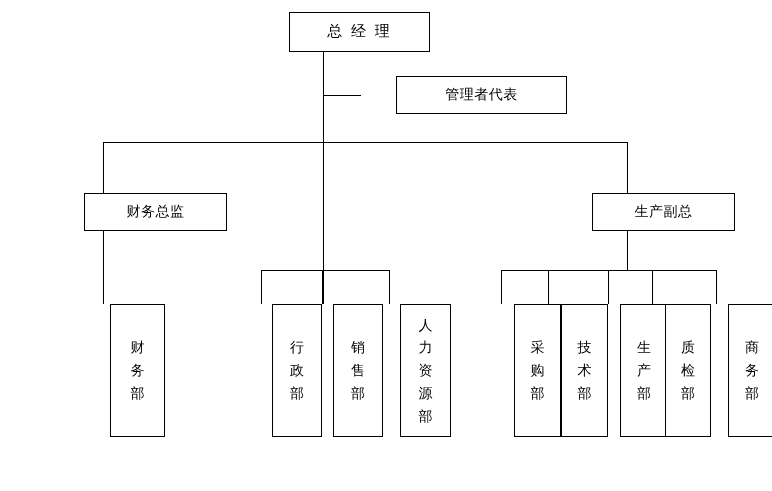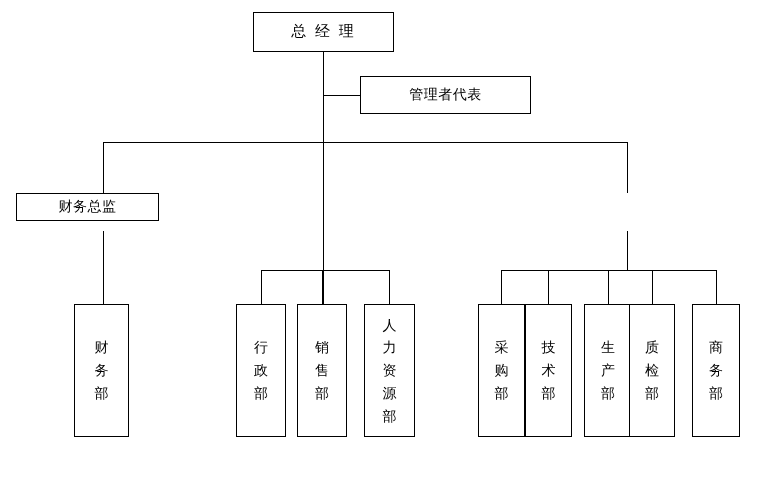--- a/index.html
+++ b/index.html
@@ -19,20 +19,21 @@
     position: absolute;
     box-sizing: border-box;
     border: 1px solid #000000;
     background: #ffffff;
     color: #000000;
     display: flex;
     align-items: center;
     justify-content: center;
     text-align: center;
     z-index: 2;
+    margin-left: 36px;
   }
   .node-label {
     display: block;
     line-height: 1.28;
     white-space: pre-line;
   }
   
   .h-node .node-label {
     font-size: 15px;
     letter-spacing: 2px;
@@ -84,24 +85,27 @@
   <div class="line v" style="left:716px; top:270px; height:34px;"></div>
 
   <div class="node h-node" style="left:253px; top:12px; width:141px; height:40px;">
     <span class="node-label">总 经 理</span>
   </div>
 
   <div class="node h-node-2" style="left:360px; top:76px; width:171px; height:38px;">
     <span class="node-label">管理者代表</span>
   </div>
 
-  <div class="node h-node-2" style="left:16px; top:193px; width:143px; height:28px;">
+  <div class="node h-node-2" style="left:48px; top:193px; width:143px; height:38px;">
     <span class="node-label">财务总监</span>
   </div>
 
+  <div class="node h-node-2" style="left:556px; top:193px; width:143px; height:38px;">
+    <span class="node-label">生产副总</span>
+  </div>
 
   <div class="node v-node" style="left:74px; top:304px; width:55px; height:133px;">
     <span class="node-label">财
 务
 部</span>
   </div>
 
   <div class="node v-node" style="left:236px; top:304px; width:50px; height:133px;">
     <span class="node-label">行
 政

